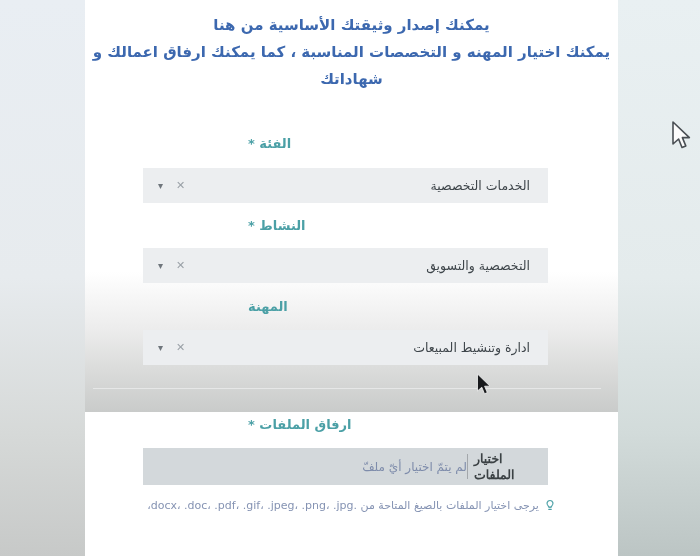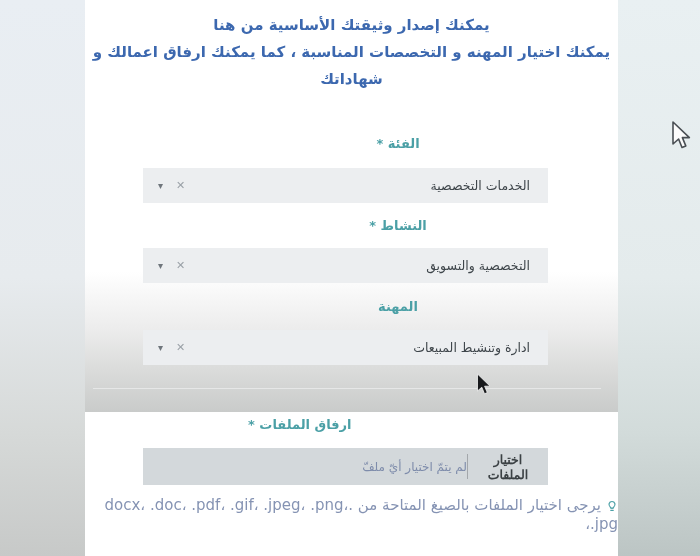--- a/index.html
+++ b/index.html
@@ -23,21 +23,21 @@
   .panel {
     position: absolute; left: 85px; top: 0; width: 533px; height: 412px;
     background: linear-gradient(180deg, #ffffff 0%, #ffffff 66%, #ececec 80%, #dadbda 90%, #c9cbca 100%);
   }
   .intro {
     position: absolute; top: 12px; left: 0; width: 100%;
     text-align: center; color: #3c68af; font-size: 15px; font-weight: bold;
     line-height: 27px;
   }
   .field-label {
-    position: absolute; right: 70px; width: 300px; text-align: center;
+    position: absolute; right: 70px; width: 300px; text-align: left;
     color: #4ba0a6; font-size: 13px; font-weight: bold;
   }
   .select-box {
     position: absolute; left: 58px; width: 405px; height: 35px;
     background: #eceef0; direction: rtl; cursor: pointer;
   }
   .select-value {
     position: absolute; right: 18px; top: 0; line-height: 35px;
     color: #3f464b; font-size: 12.5px; font-weight: normal;
   }
@@ -57,35 +57,35 @@
     position: absolute; top: 417px; right: 70px; width: 300px; text-align: left;
     color: #4ba0a6; font-size: 13px; font-weight: bold;
   }
   .file-input {
     position: absolute; left: 58px; top: 448px; width: 405px; height: 37px;
     background: #d3d8db; direction: rtl;
     display: flex; align-items: center;
   }
   .file-choose-btn {
     border: none; background: transparent; cursor: pointer;
-    width: 80px; flex: 0 0 auto; text-align: center;
-    font-family: Liberation Sans, sans-serif;
+    width: 80px; flex: 0 0 auto; text-align: left;
+    font-family: Liberation Serif, serif;
     color: #3b4144; font-size: 12.5px; font-weight: bold;
   }
   .file-sep {
     flex: 0 0 auto; width: 1px; height: 25px; background: #a3a7ab;
   }
   .file-nofile {
     flex: 0 0 auto; 
     color: #7e8cab; font-size: 12px;
   }
   .hint {
     position: absolute; top: 497px; left: 0; width: 100%;
-    direction: rtl;
-    color: #8593b3; font-size: 15px; line-height: 17px;
+    text-align: center; direction: rtl;
+    color: #8593b3; font-size: 11px; line-height: 17px;
   }
   .bulb {
     display: inline-block; vertical-align: -2px; margin-left: 5px;
   }
   .cursor { position: absolute; pointer-events: none; }
 </style>
 </head>
 <body>
 
 <div class="stage">

